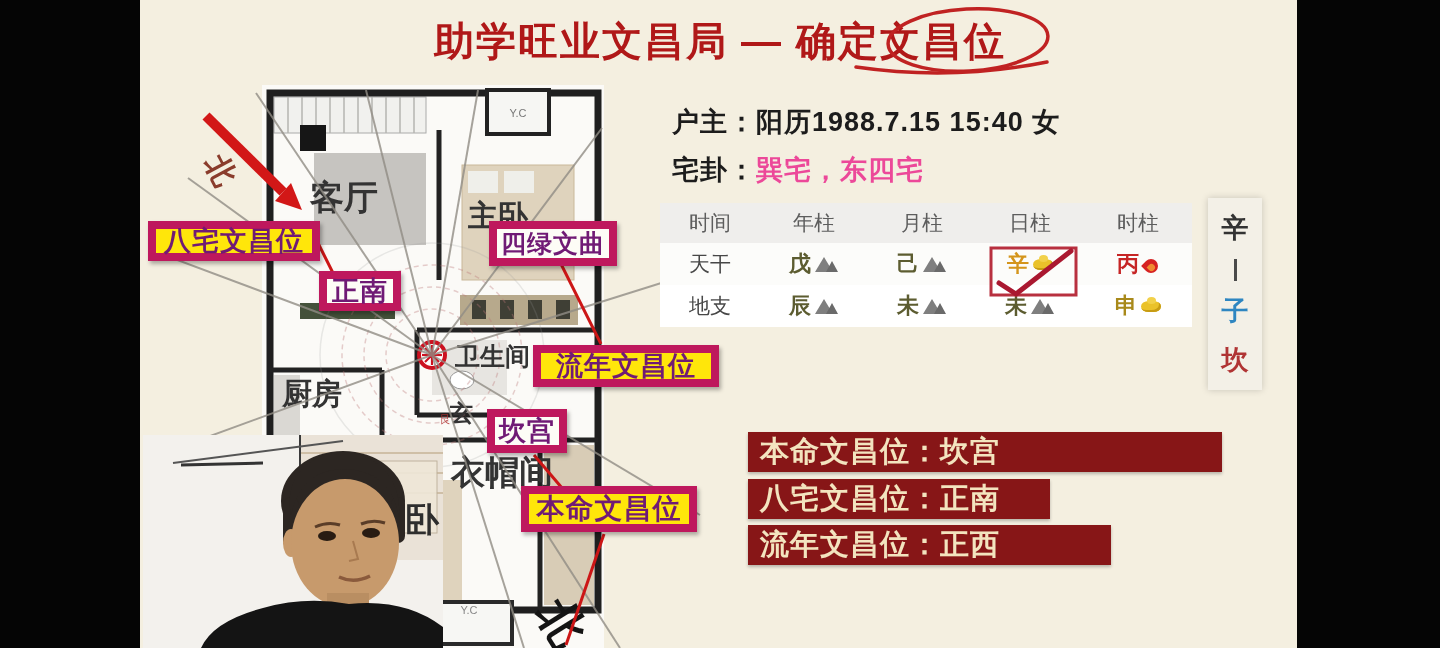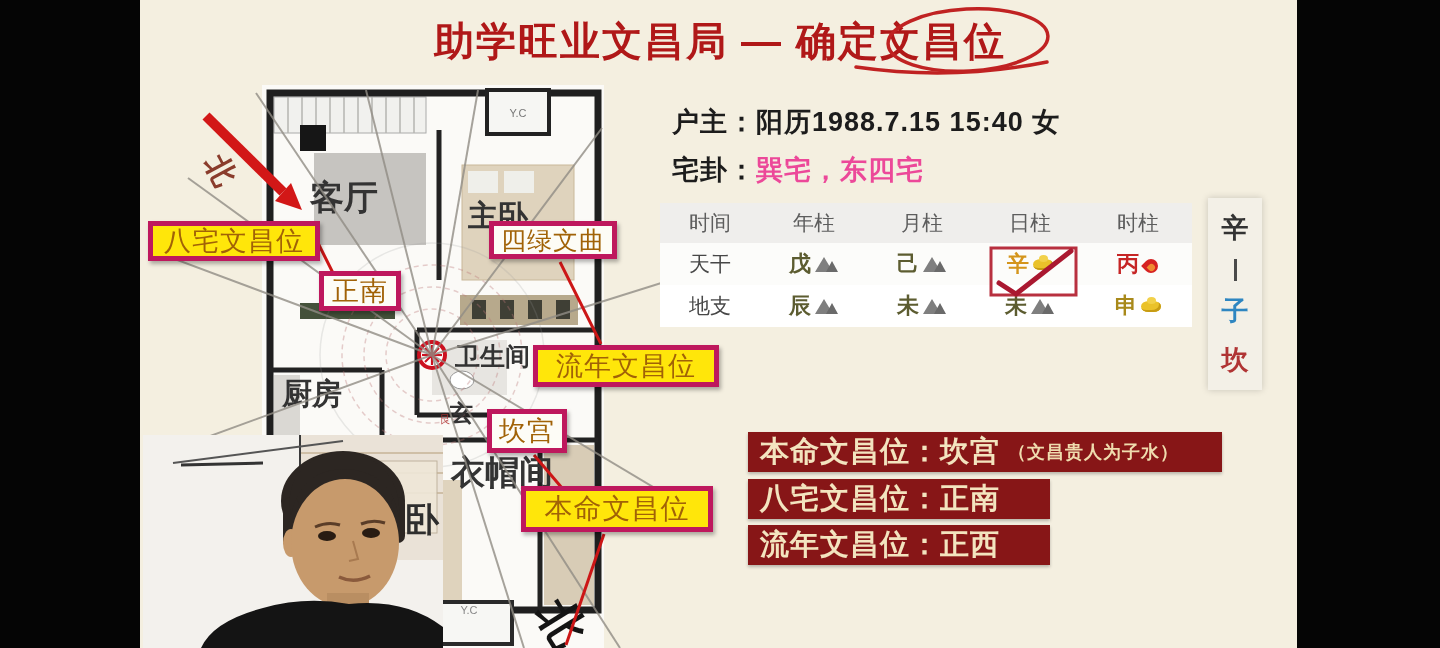--- a/index.html
+++ b/index.html
@@ -58,39 +58,39 @@
     align-items:center; justify-content:space-evenly; font-weight:bold; font-size:27px; }
   #strip .sep { width:3px; height:22px; background:#4a4a4a; }
   .strip-xin { color:#333; } .strip-zi { color:#2e86c1; } .strip-kan { color:#b03434; }
 
   
   .banner { background:#871617; color:#f3e4bf; z-index:20; display:flex; align-items:center;
     font-weight:bold; font-size:29px; padding:4px 12px; height:40px; letter-spacing:1px;
     box-shadow:0 2px 3px rgba(0,0,0,.25); }
   #banner-1 { left:748px; top:432px; width:474px; }
   #banner-2 { left:748px; top:479px; width:302px; }
-  #banner-3 { left:748px; top:525px; width:302px;align-items:center; }
+  #banner-3 { left:748px; top:525px; width:363px;align-items:center; }
   .banner .note { font-size:18px; padding-left:8px; color:#efdcae; }
 
   
   #plan { left:262px; top:85px; z-index:10; }
   .room-label { z-index:12; font-weight:bold; color:#333; }
 
   
-  .callout { border:5px solid #be185d; color:#a16207; font-weight:normal; z-index:40;
+  .callout { border:8px solid #be185d; color:#701a75; font-weight:bold; z-index:40;
     display:flex; align-items:center; justify-content:center;
     box-shadow:2px 3px 4px rgba(0,0,0,.3); letter-spacing:1px; }
   .co-yellow { background:#ffe60a; }
   .co-white { background:#fdfcf6; }
   #co-bazhai  { left:148px; top:221px; width:172px; height:40px; font-size:27px; }
   #co-south   { left:319px; top:271px; width:82px;  height:40px; font-size:27px; }
-  #co-silu    { left:489px; top:221px; width:128px; height:38px; font-size:25px; }
+  #co-silu    { left:489px; top:221px; width:128px; height:45px; font-size:25px; }
   #co-liunian { left:533px; top:345px; width:186px; height:42px; font-size:27px; }
   #co-kan     { left:487px; top:409px; width:80px;  height:44px; font-size:27px; }
-  #co-benming { left:521px; top:486px; width:192px; height:46px; font-size:28px; }
+  #co-benming { left:521px; top:486px; width:176px; height:46px; font-size:28px; }
 
   
   #north-top { left:205px; top:150px; z-index:16; font-size:30px; font-weight:bold;
     color:#8a3c2c; transform:rotate(62deg); }
   #north-bottom { left:538px; top:592px; z-index:12; font-size:46px; font-weight:bold;
     color:#141414; transform:rotate(58deg); }
 
   
   #vent-bottom { left:424px; top:600px; width:90px; height:46px; border:4px solid #2a2a2a;
     background:#f7f7f4; z-index:12; display:flex; align-items:flex-start; justify-content:center;
@@ -320,21 +320,20 @@
   <div id="strip" class="abs">
     <span class="strip-xin">辛</span>
     <span class="sep"></span>
     <span class="strip-zi">子</span>
     <span class="strip-kan">坎</span>
   </div>
 
   <div id="banner-1" class="abs banner">
     <span>本命文昌位：</span>
     <span>坎宫</span>
-    <span class="note">（文昌贵人为子水）</span>
   </div>
   <div id="banner-2" class="abs banner">
     <span>八宅文昌位：</span>
     <span>正南</span>
   </div>
   <div id="banner-3" class="abs banner">
     <span>流年文昌位：</span>
     <span>正西</span>
   </div>
 

